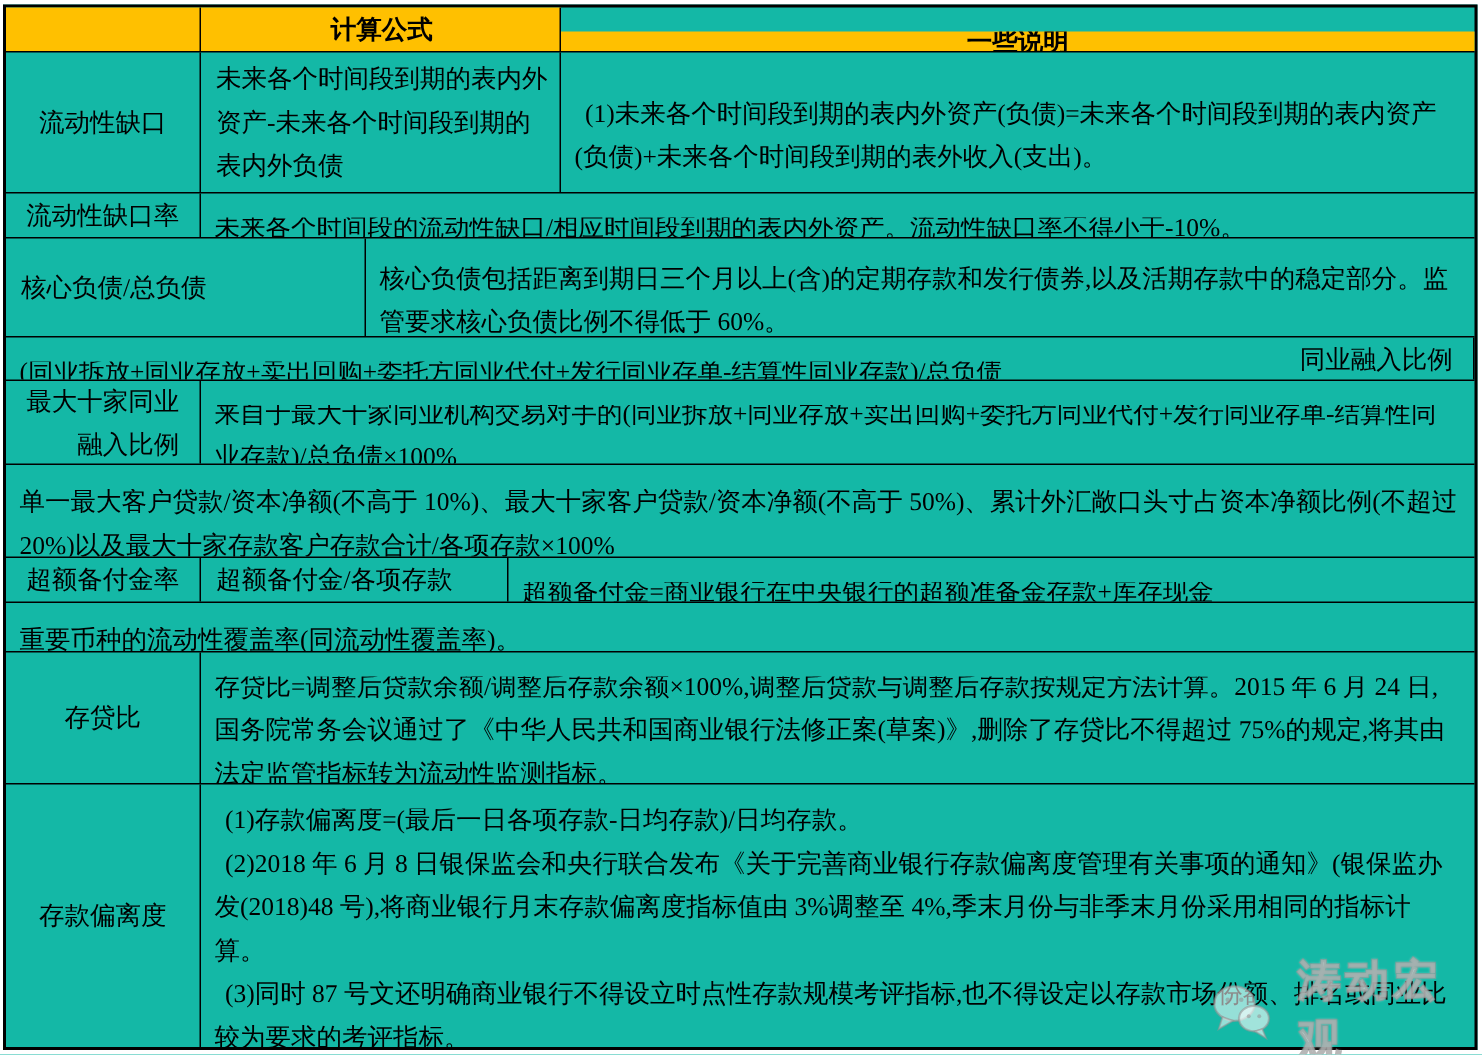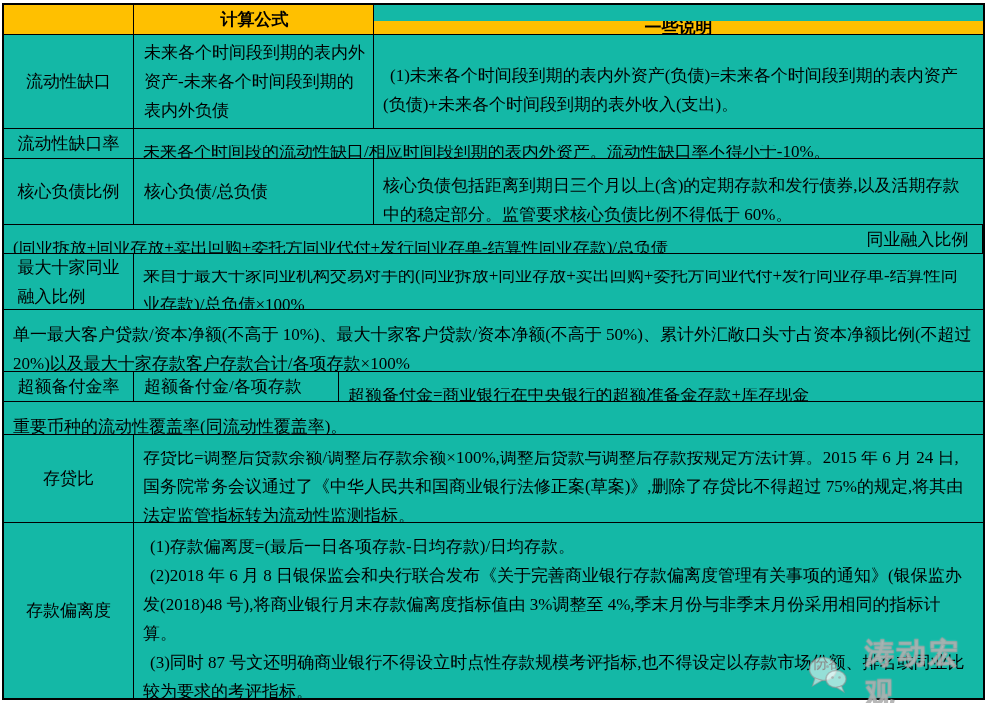--- a/index.html
+++ b/index.html
@@ -15,21 +15,21 @@
     border:2px solid #000; background:#14b8a6;
     display:flex; flex-direction:column;
   }
   .tr { display:flex; flex:0 0 auto; border-bottom:1px solid #000; min-height:0; }
   .tr.last { flex:1 1 auto; border-bottom:none; }
   .td {
     border-right:1px solid #000; padding:1px 9px;
     display:flex; align-items:center; overflow:hidden; line-height:29px;
   }
   .td.end { border-right:none; }
-  .c1 { flex:0 0 130px; justify-content:center; text-align:left; padding:1px 4px; white-space:pre-line; }
+  .c1 { flex:0 0 130px; justify-content:center; text-align:right; padding:1px 4px; white-space:pre-line; }
   .c2 { flex:0 0 240px; padding:1px 8px 1px 10px; }
   .c2n { flex:0 0 205px; }
   .c3 { flex:1 1 auto;margin-top:16px; }
   .hd { background:#FFC000; font-weight:bold; justify-content:center; text-align:center; }
   .col { flex-direction:column; align-items:stretch; justify-content:center; }
   .para { text-indent:7px; }
   .wm {
     position:absolute; left:806px; top:634px;
     display:flex; align-items:center; gap:17px;
     pointer-events:none;
@@ -58,21 +58,20 @@
     <div class="td c2">未来各个时间段到期的表内外资产-未来各个时间段到期的表内外负债</div>
     <div class="td c3 end para">(1)未来各个时间段到期的表内外资产(负债)=未来各个时间段到期的表内资产(负债)+未来各个时间段到期的表外收入(支出)。</div>
   </div>
 
   <div class="tr" style="height:30px">
     <div class="td c1">流动性缺口率</div>
     <div class="td c3 end">未来各个时间段的流动性缺口/相应时间段到期的表内外资产。流动性缺口率不得小于-10%。</div>
   </div>
 
   <div class="tr" style="height:66px">
-    <div class="td c1">核心负债比例</div>
     <div class="td c2">核心负债/总负债</div>
     <div class="td c3 end">核心负债包括距离到期日三个月以上(含)的定期存款和发行债券,以及活期存款中的稳定部分。监管要求核心负债比例不得低于 60%。</div>
   </div>
 
   <div class="tr" style="height:29px">
     <div class="td c3 end">(同业拆放+同业存放+卖出回购+委托方同业代付+发行同业存单-结算性同业存款)/总负债</div>
     <div class="td c1">同业融入比例</div>
   </div>
 
   <div class="tr" style="height:56px">

